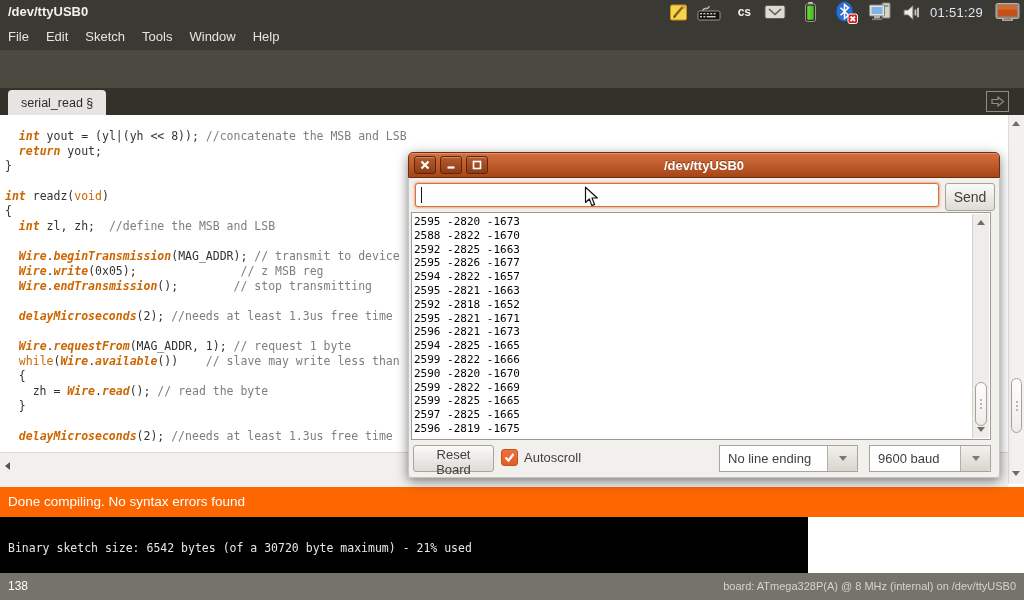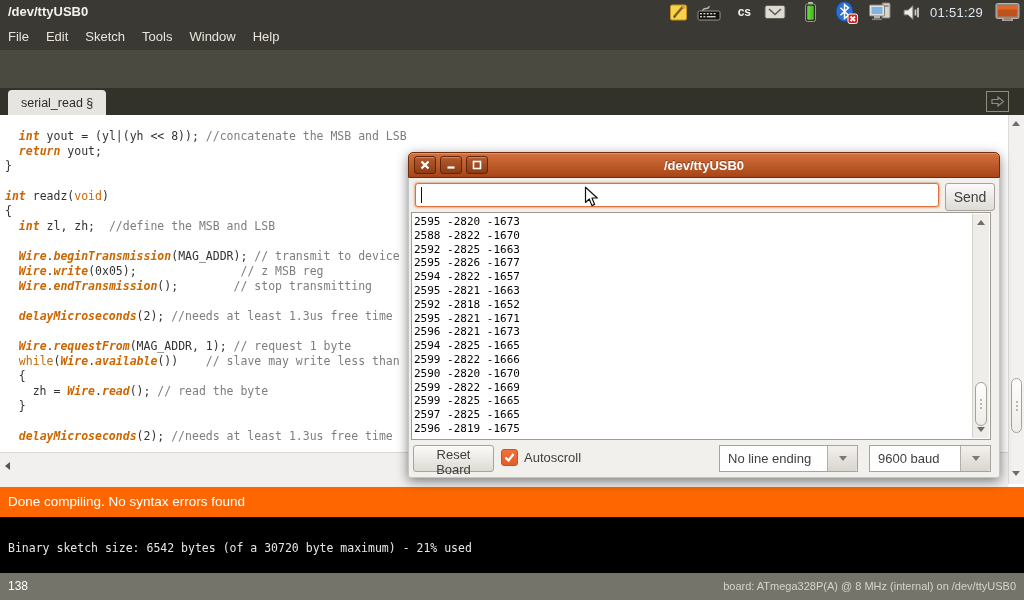--- a/index.html
+++ b/index.html
@@ -50,21 +50,21 @@
   #vscroll .arr-up{position:absolute;left:3px;top:6px;}
   #vscroll .arr-down{position:absolute;left:3px;bottom:8px;}
   .thumb{position:absolute;background:linear-gradient(#fdfdfc,#efede9);border:1px solid #a5a29a;border-radius:7px;
     display:flex;align-items:center;justify-content:center;box-sizing:border-box;}
   #vscroll .thumb{left:2px;top:263px;width:11px;height:55px;}
   .grip{width:2px;height:2px;border-radius:50%;background:#a6a29a;box-shadow:0 4px 0 #a6a29a,0 -4px 0 #a6a29a;}
 
   
   #notif-bar{position:absolute;left:0;top:487px;width:1024px;height:30px;background:#fd6600;}
   #notif-bar span{position:absolute;left:8px;top:0;line-height:30px;font-size:13.5px;color:#ffffff;}
-  #console{position:absolute;left:0;top:517px;width:1024px;height:56px;background:#000;}
+  #console{position:absolute;left:0;top:517px;width:808px;height:56px;background:#000;}
   #console pre{position:absolute;left:8px;top:24px;margin:0;font-family:"DejaVu Sans Mono",monospace;font-size:11.5px;color:#e6e6e6;}
   #status-bar{position:absolute;left:0;top:573px;width:1024px;height:27px;background:#75746b;}
   #line-indicator{position:absolute;left:8px;top:0;line-height:26px;font-size:12px;color:#ffffff;}
   #board-indicator{position:absolute;right:8px;top:0;line-height:26px;font-size:11px;color:#d6d3c8;}
 
   
   #serial-window{position:absolute;left:408px;top:152px;width:592px;height:326px;border-radius:6px 6px 3px 3px;
     box-shadow:0 3px 12px rgba(0,0,0,.5);z-index:10;}
   #sm-titlebar{position:absolute;left:0;top:0;width:100%;height:26px;border-radius:5px 5px 0 0;
     background:linear-gradient(#d4713e,#a84517);border:1px solid #6e2d0d;box-sizing:border-box;

